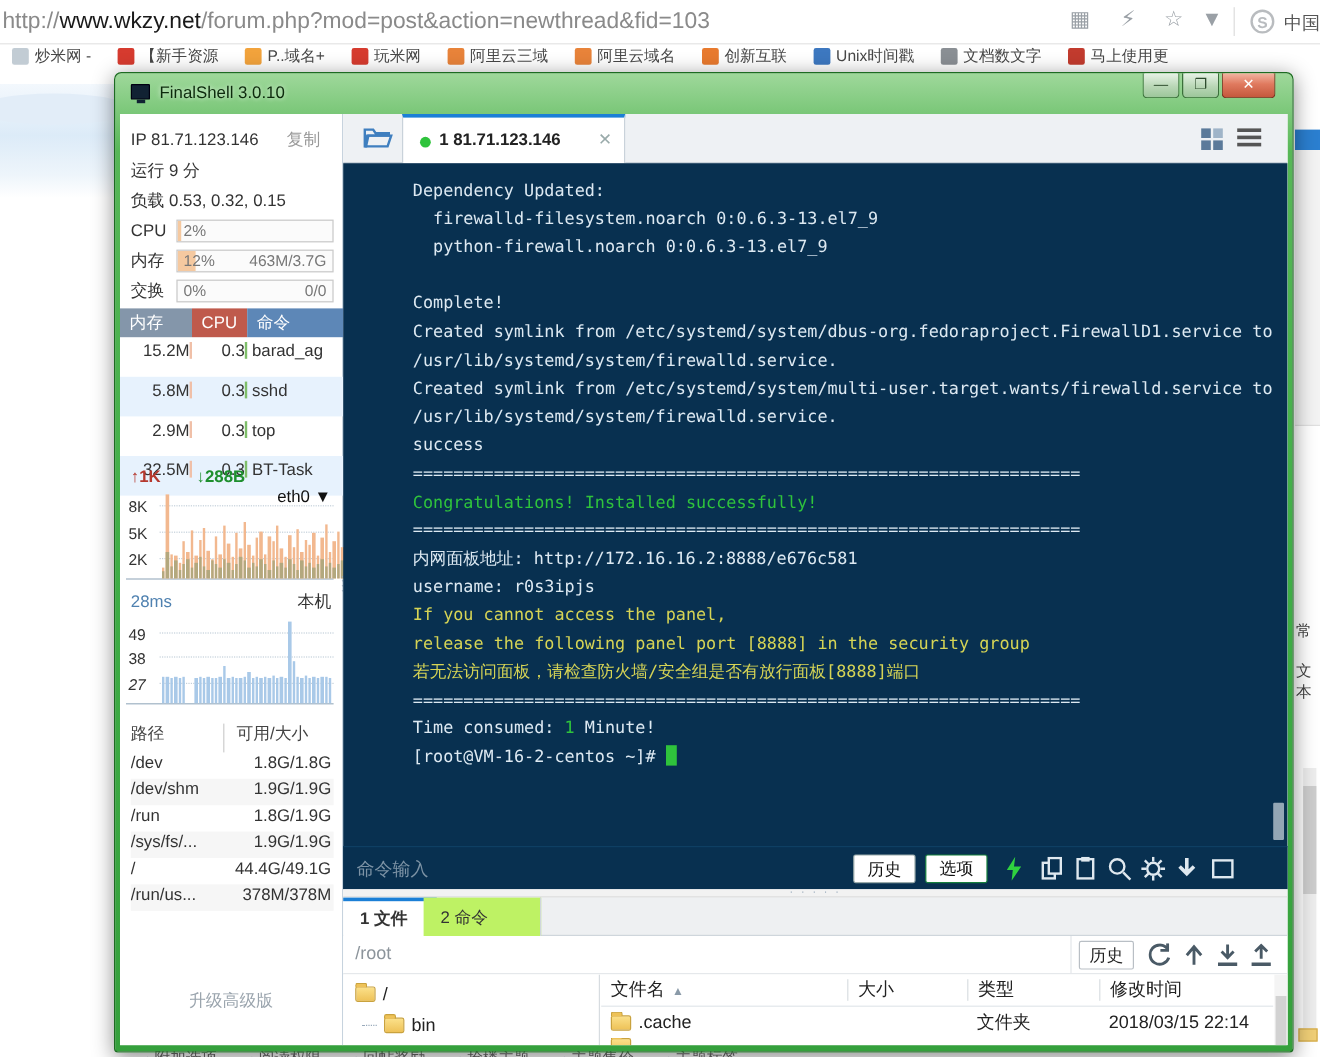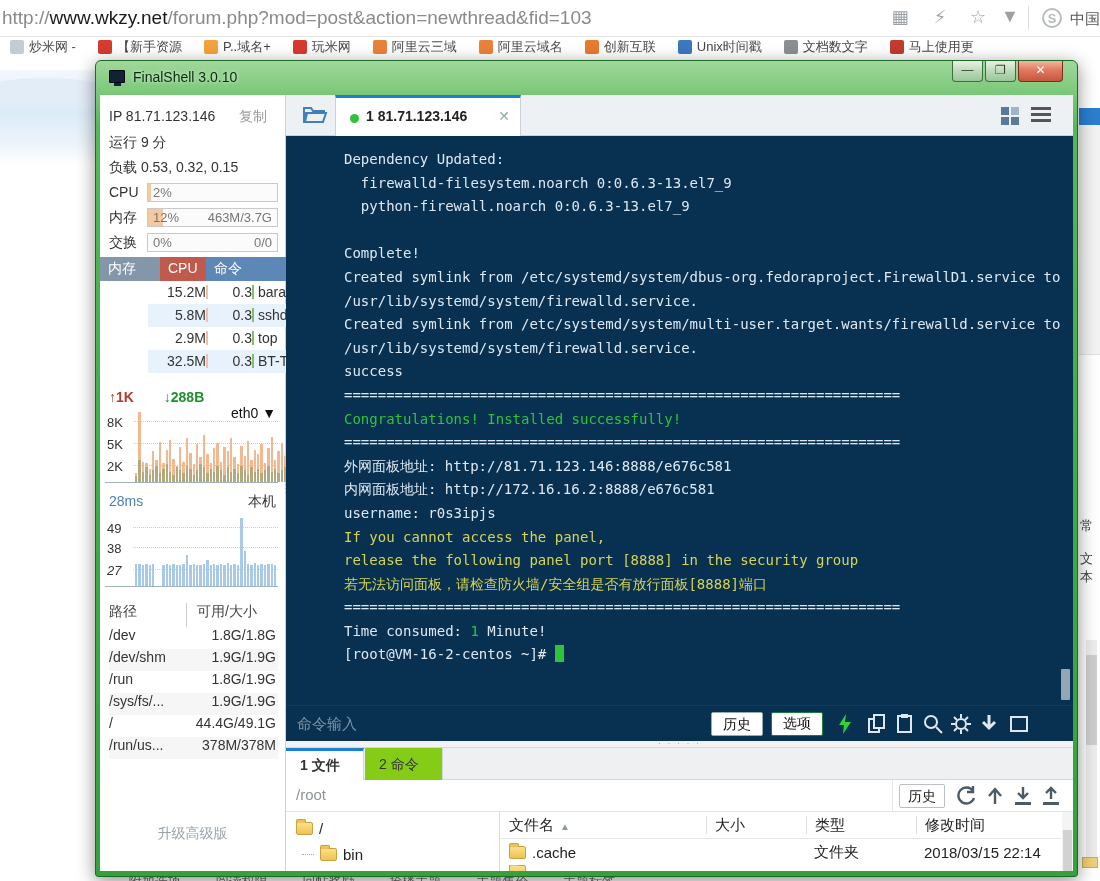--- a/index.html
+++ b/index.html
@@ -64,21 +64,21 @@
   .meter .fill{position:absolute;left:0;top:0;bottom:0;background:#f5c9a0;}
   .meter .pct{position:absolute;left:5px;top:1px;font-size:13px;color:#777;}
   .meter .det{position:absolute;right:5px;top:1px;font-size:13px;color:#777;}
   
   #proc{position:absolute;left:0px;top:162px;width:186px;}
   #proc-head{display:grid;grid-template-columns:60px 46px 80px;height:24px;color:#fff;font-size:14px;}
   #proc-head .h{padding:3px 0 0 8px;}
   .ph-mem{background:#8496aa;}
   .ph-cpu{background:#bf5a4c;}
   .ph-cmd{background:#5d87b7;}
-  .prow{display:grid;grid-template-columns:60px 46px 80px;height:23px;font-size:14px;margin-left:48px;}
+  .prow{display:grid;grid-template-columns:60px 46px 80px;height:33px;font-size:14px;}
   .prow:nth-child(even){background:#e7f2fd;}
   .prow .pm,.prow .pc{text-align:right;padding:3px 2px 0 0;position:relative;}
   .prow .pm::after{content:"";position:absolute;right:0;top:4px;width:2px;height:14px;background:#f0c0a8;}
   .prow .pc::after{content:"";position:absolute;right:0;top:4px;width:2px;height:14px;background:#7fbf6a;}
   .prow .pcmd{padding:3px 0 0 4px;overflow:hidden;white-space:nowrap;}
   
   #net-head{position:absolute;left:9px;top:294px;right:9px;height:18px;font-size:14px;}
   #net-up-lab{color:#b5382e;font-weight:bold;}
   #net-dn-lab{color:#1e8f2e;font-weight:bold;margin-left:26px;}
   #net-iface{position:absolute;right:0;top:16px;color:#111;}
@@ -137,21 +137,21 @@
   #btn-history-term{right:310px;width:52px;}
   #btn-options-term{right:250px;width:52px;border:1px solid #15803d;line-height:20px;}
   .cmd-ico{position:absolute;top:8px;width:20px;height:20px;}
   
   #splitter{position:absolute;left:0;right:0;top:646px;height:7px;background:#f2f2f2;border-bottom:1px solid #d8d8d8;
     text-align:center;color:#9ab;font-size:9px;line-height:5px;letter-spacing:2px;}
   #ftabs{position:absolute;left:0;right:0;top:653px;height:32px;background:#eef0f2;border-bottom:1px solid #cfd6dc;}
   .ftab{position:absolute;top:0;height:32px;font-size:14px;color:#333;padding:8px 18px 0 14px;}
   #ftab-files{left:0;width:78px;background:#fff;border-right:1px solid #cfd6dc;border-top:3px solid #1b7fd6;
     font-weight:bold;padding-top:6px;}
-  #ftab-cmds{left:79px;width:78px;background:#84cc16;border-right:1px solid #cfd6dc;}
+  #ftab-cmds{left:67px;width:98px;background:#bef264;border-right:1px solid #cfd6dc;}
   #pathrow{position:absolute;left:0;right:0;top:685px;height:32px;background:#fff;border-bottom:1px solid #dfe3e7;}
   #path-input{position:absolute;left:0px;top:0;right:180px;height:31px;border-right:1px solid #e3e7ea;
     font-size:15px;color:#8c949b;padding:6px 0 0 10px;}
   #btn-history-file{position:absolute;right:128px;top:4px;width:46px;height:24px;border:1px solid #b9bfc5;
     background:#fff;border-radius:2px;font-size:14px;color:#222;text-align:center;line-height:22px;}
   .file-ico{position:absolute;top:6px;width:20px;height:20px;}
   #filearea{position:absolute;left:0;right:0;top:717px;bottom:0;background:#fff;overflow:hidden;}
   #ftree{position:absolute;left:0;top:0;bottom:0;width:214px;border-right:1px solid #d7dce0;}
   .titem{position:absolute;left:10px;height:22px;font-size:15px;color:#222;display:flex;align-items:center;gap:6px;}
   .fold{display:inline-block;width:17px;height:13px;background:linear-gradient(#fbe089,#eec258);
@@ -549,21 +549,20 @@
             <div class="tl">&nbsp;</div>
             <div class="tl"><span class="c-w">Complete!</span></div>
             <div class="tl"><span class="c-w">Created symlink from /etc/systemd/system/dbus-org.fedoraproject.FirewallD1.service to</span></div>
             <div class="tl"><span class="c-w">/usr/lib/systemd/system/firewalld.service.</span></div>
             <div class="tl"><span class="c-w">Created symlink from /etc/systemd/system/multi-user.target.wants/firewalld.service to</span></div>
             <div class="tl"><span class="c-w">/usr/lib/systemd/system/firewalld.service.</span></div>
             <div class="tl"><span class="c-w">success</span></div>
             <div class="tl"><span class="c-w">==================================================================</span></div>
             <div class="tl"><span class="c-g">Congratulations! Installed successfully!</span></div>
             <div class="tl"><span class="c-w">==================================================================</span></div>
-            <div class="tl"><span class="c-w">外网面板地址: http://81.71.123.146:8888/e676c581</span></div>
             <div class="tl"><span class="c-w">内网面板地址: http://172.16.16.2:8888/e676c581</span></div>
             <div class="tl"><span class="c-w">username: r0s3ipjs</span></div>
             <div class="tl"><span class="c-y">If you cannot access the panel,</span></div>
             <div class="tl"><span class="c-y">release the following panel port [8888] in the security group</span></div>
             <div class="tl"><span class="c-y">若无法访问面板，请检查防火墙/安全组是否有放行面板[8888]端口</span></div>
             <div class="tl"><span class="c-w">==================================================================</span></div>
             <div class="tl"><span class="c-w">Time consumed: </span><span class="c-g">1</span><span class="c-w"> Minute!</span></div>
             <div class="tl"><span class="c-w">[root@VM-16-2-centos ~]# </span><span id="cursor"></span></div>
           </div>
         <i id="term-scroll" class="abs"></i>

